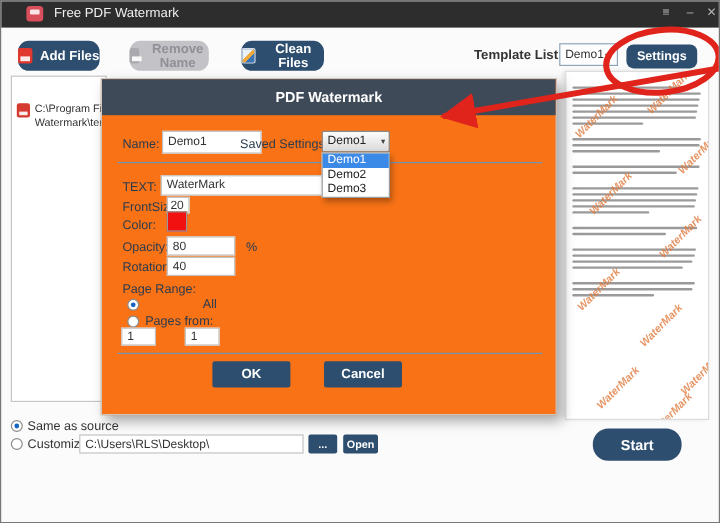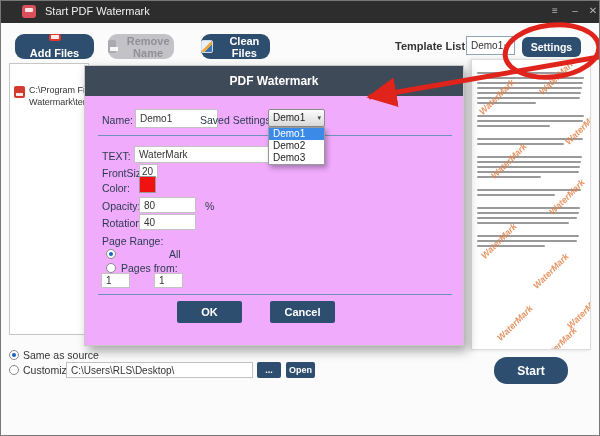--- a/index.html
+++ b/index.html
@@ -10,21 +10,21 @@
   .titlebar { position:absolute; left:0; top:0; width:600px; height:22px; background:#2d2d2d; display:flex; align-items:center; }
   .app-icon { position:absolute; left:21px; top:4px; width:14px; height:13px; background:#d94f5c; border-radius:3px; }
   .app-icon::after { content:""; position:absolute; left:3px; top:3px; width:8px; height:4px; background:#fff; opacity:.85; border-radius:1px; }
   .title-text { position:absolute; left:44px; top:4px; color:#f0f0f0; font-size:11px; }
   .win-btn { position:absolute; top:2px; width:16px; height:16px; color:#b5b5b5; font-size:10px; text-align:center; line-height:16px; cursor:default; }
   .wb-menu { left:546px; } .wb-min { left:566px; } .wb-close { left:584px; }
 
   
   .btn { background:#2d4e6f; color:#fff; font-weight:bold; border:none; display:flex; align-items:center; justify-content:center; cursor:pointer; }
   .tb-btn { position:absolute; top:33px; height:25px; border-radius:9px; font-size:11px; gap:6px; }
-  .tb-add { left:14px; width:79px;flex-direction:column; }
+  .tb-add { left:14px; width:68px; }
   .tb-remove { left:107px; width:66px; background:#c3c3c7; color:#8f8f96; }
   .tb-clean { left:200px; width:69px; }
   .ic-file { width:12px; height:13px; background:#e0372e; border-radius:2px; position:relative; }
   .ic-file::after { content:""; position:absolute; left:2px; bottom:2px; width:8px; height:4px; background:#fff; opacity:.9; }
   .ic-file.gray { background:#a9a9af; }
   .ic-clean { width:13px; height:13px; background:linear-gradient(135deg,#e8f1fa 45%,#f0a93c 45%,#f0a93c 65%,#3a76b5 65%); border-radius:2px; border:1px solid #d0dcea; }
 
   .tpl-label { position:absolute; left:394px; top:39px; font-size:11px; font-weight:bold; color:#333; }
   .tpl-combo { position:absolute; left:465px; top:35px; width:49px; height:19px; background:#fff; border:1px solid #8ea4b8; font-size:10px; color:#333; padding:3px 4px; }
   .tpl-caret { position:absolute; left:503px; top:41px; font-size:7px; color:#666; }
@@ -37,21 +37,21 @@
   .ic-pdf::after { content:""; position:absolute; left:2px; bottom:2px; width:7px; height:3px; background:#fff; opacity:.9; }
   .file-text { font-size:9px; color:#333; line-height:12px; white-space:nowrap; }
 
   
   .preview { position:absolute; left:470px; top:58px; width:120px; height:291px; background:#fff; border:1px solid #dcdcdc; box-shadow:-2px 0 4px rgba(0,0,0,.12); overflow:hidden; }
   .pv-lines { position:absolute; left:5px; top:12px; width:108px; filter:blur(.4px); }
   .pv-line { height:2px; background:#9a9a9a; margin-bottom:3px; border-radius:1px; }
   .wm { position:absolute; color:#e07b3f; opacity:.8; font-size:9px; font-weight:bold; font-style:italic; transform:rotate(-45deg); white-space:nowrap; }
 
   
-  .dialog { position:absolute; left:83px; top:64px; width:380px; height:281px; background:#f0abfc; border:1px solid #c8c8c8; box-shadow:4px 5px 10px rgba(0,0,0,.35); }
+  .dialog { position:absolute; left:83px; top:64px; width:380px; height:281px; background:#f97316; border:1px solid #c8c8c8; box-shadow:4px 5px 10px rgba(0,0,0,.35); }
   .dlg-header { position:absolute; left:0; top:0; width:100%; height:30px; background:#3f4a59; color:#fff; font-size:12px; font-weight:bold; text-align:center; line-height:30px; }
   .lbl { position:absolute; font-size:10.5px; color:#2b3b4e; }
   .inp { position:absolute; background:#fff; border:1px solid #c2c2c2; font-size:10px; color:#333; padding:2px 4px; font-family:"Liberation Sans",sans-serif; }
   .divider { position:absolute; left:13px; width:354px; height:1px; background:#6d93b8; }
   .combo { position:absolute; left:183px; top:43px; width:57px; height:18px; background:linear-gradient(#fdfdfd,#d9d9d9); border:1px solid #8a8a8a; border-radius:2px; font-size:10px; color:#222; padding:2px 4px; cursor:pointer; }
   .combo .caret { position:absolute; right:3px; top:4px; font-size:7px; color:#444; }
   .ddlist { position:absolute; left:183px; top:61px; width:57px; background:#fff; border:1px solid #9a9a9a; box-shadow:2px 3px 5px rgba(0,0,0,.3); z-index:5; }
   .dd-item { font-size:10px; color:#222; padding:1px 4px; height:12px; line-height:10px; cursor:pointer; }
   .dd-item.sel { background:#3c8ae8; color:#fff; }
   .swatch { position:absolute; left:54px; top:110px; width:17px; height:17px; border:1px solid #999; }
@@ -71,21 +71,21 @@
   
   .overlay { position:absolute; left:0; top:0; width:600px; height:436px; pointer-events:none; z-index:9; }
 </style>
 </head>
 <body>
 
 <div id="screen">
 
   <div class="titlebar">
     <div class="app-icon"></div>
-    <div class="title-text">Start PDF Watermark</div>
+    <div class="title-text">Free PDF Watermark</div>
     <div class="win-btn wb-menu">≡</div>
     <div class="win-btn wb-min">–</div>
     <div class="win-btn wb-close">✕</div>
   </div>
 
   <button class="btn tb-btn tb-add">
     <span class="ic-file"></span>
     <span>Add Files</span>
   </button>
   <button class="btn tb-btn tb-remove">

